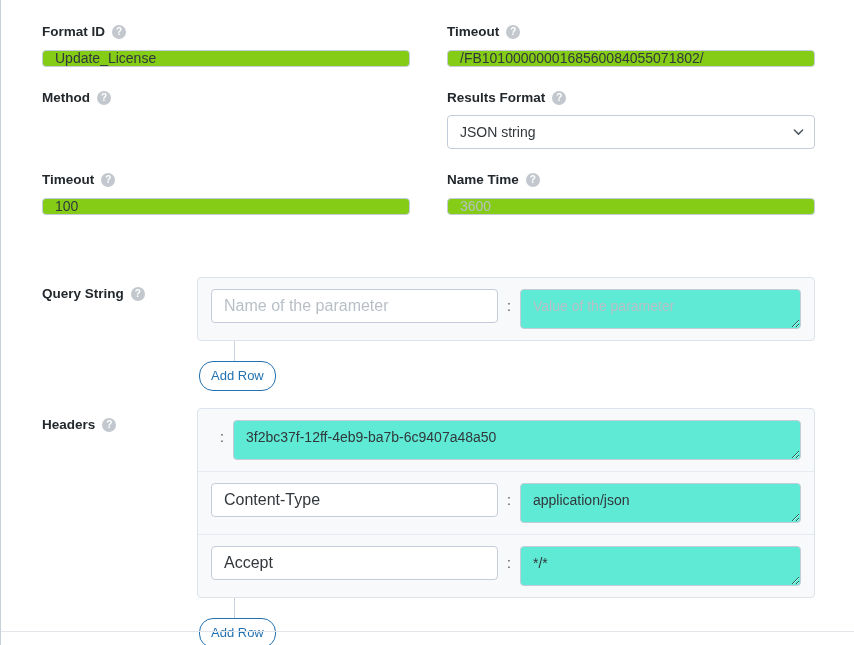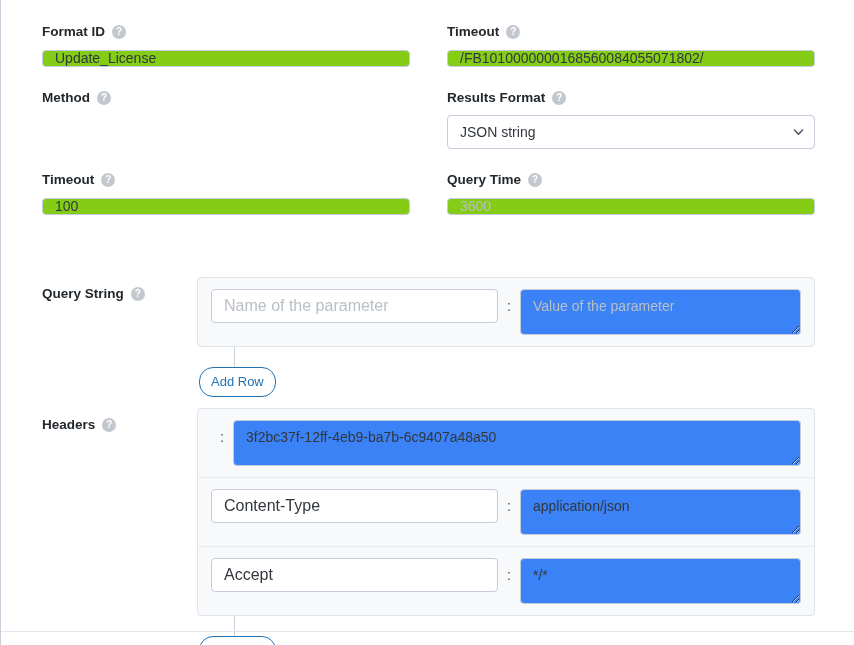--- a/index.html
+++ b/index.html
@@ -157,24 +157,24 @@
     width: 22px;
     text-align: center;
     font-size: 14px;
     color: #4a5157;
     line-height: 34px;
     height: 34px;
   }
   .kv-val {
     box-sizing: border-box;
     flex: 1 1 auto;
-    height: 46px;
+    height: 40px;
     border: 1px solid #c3ccd8;
     border-radius: 4px;
-    background: #3b82f6;
+    background: #5eead4;
     font-family: "Liberation Sans", sans-serif;
     font-size: 14px;
     line-height: 20px;
     color: #32373c;
     padding: 6px 12px;
     outline: none;
     resize: vertical;
     overflow: hidden;
     display: block;
   }
@@ -258,21 +258,21 @@
     <div class="cell">
       <div class="field-label">
         <span>Timeout</span>
         <span class="help-icon">?</span>
       </div>
       <input class="text-input" type="text" value="100" style="">
     </div>
 
     <div class="cell">
       <div class="field-label">
-        <span>Query Time</span>
+        <span>Name Time</span>
         <span class="help-icon">?</span>
       </div>
       <input class="text-input" type="text" placeholder="3600" style="">
     </div>
 
   </div>
 
   <div class="section" style="top:277px;">
     <div class="section-label">
       <div class="field-label">

